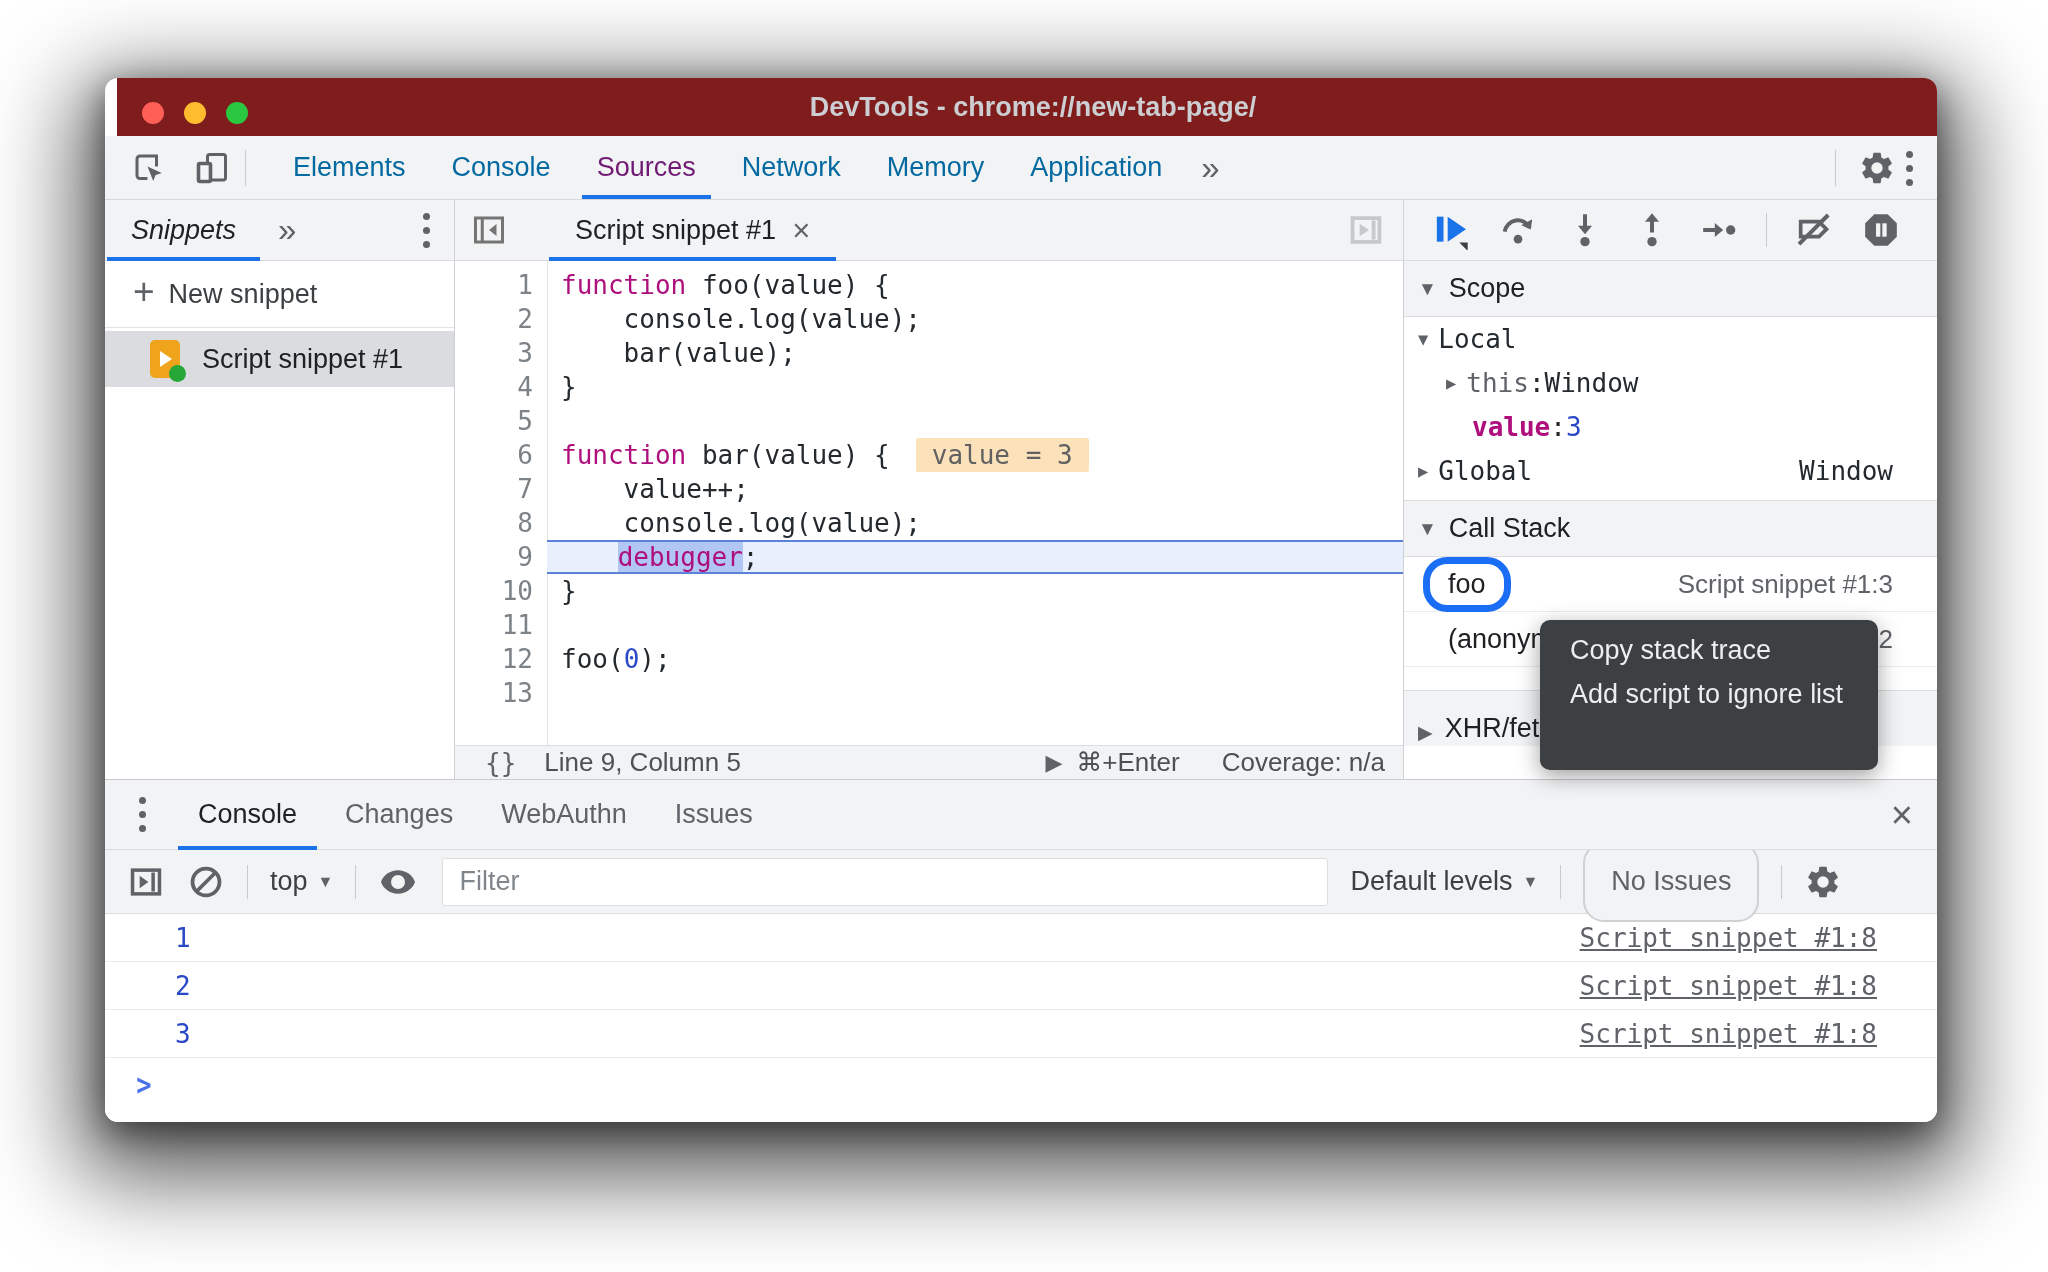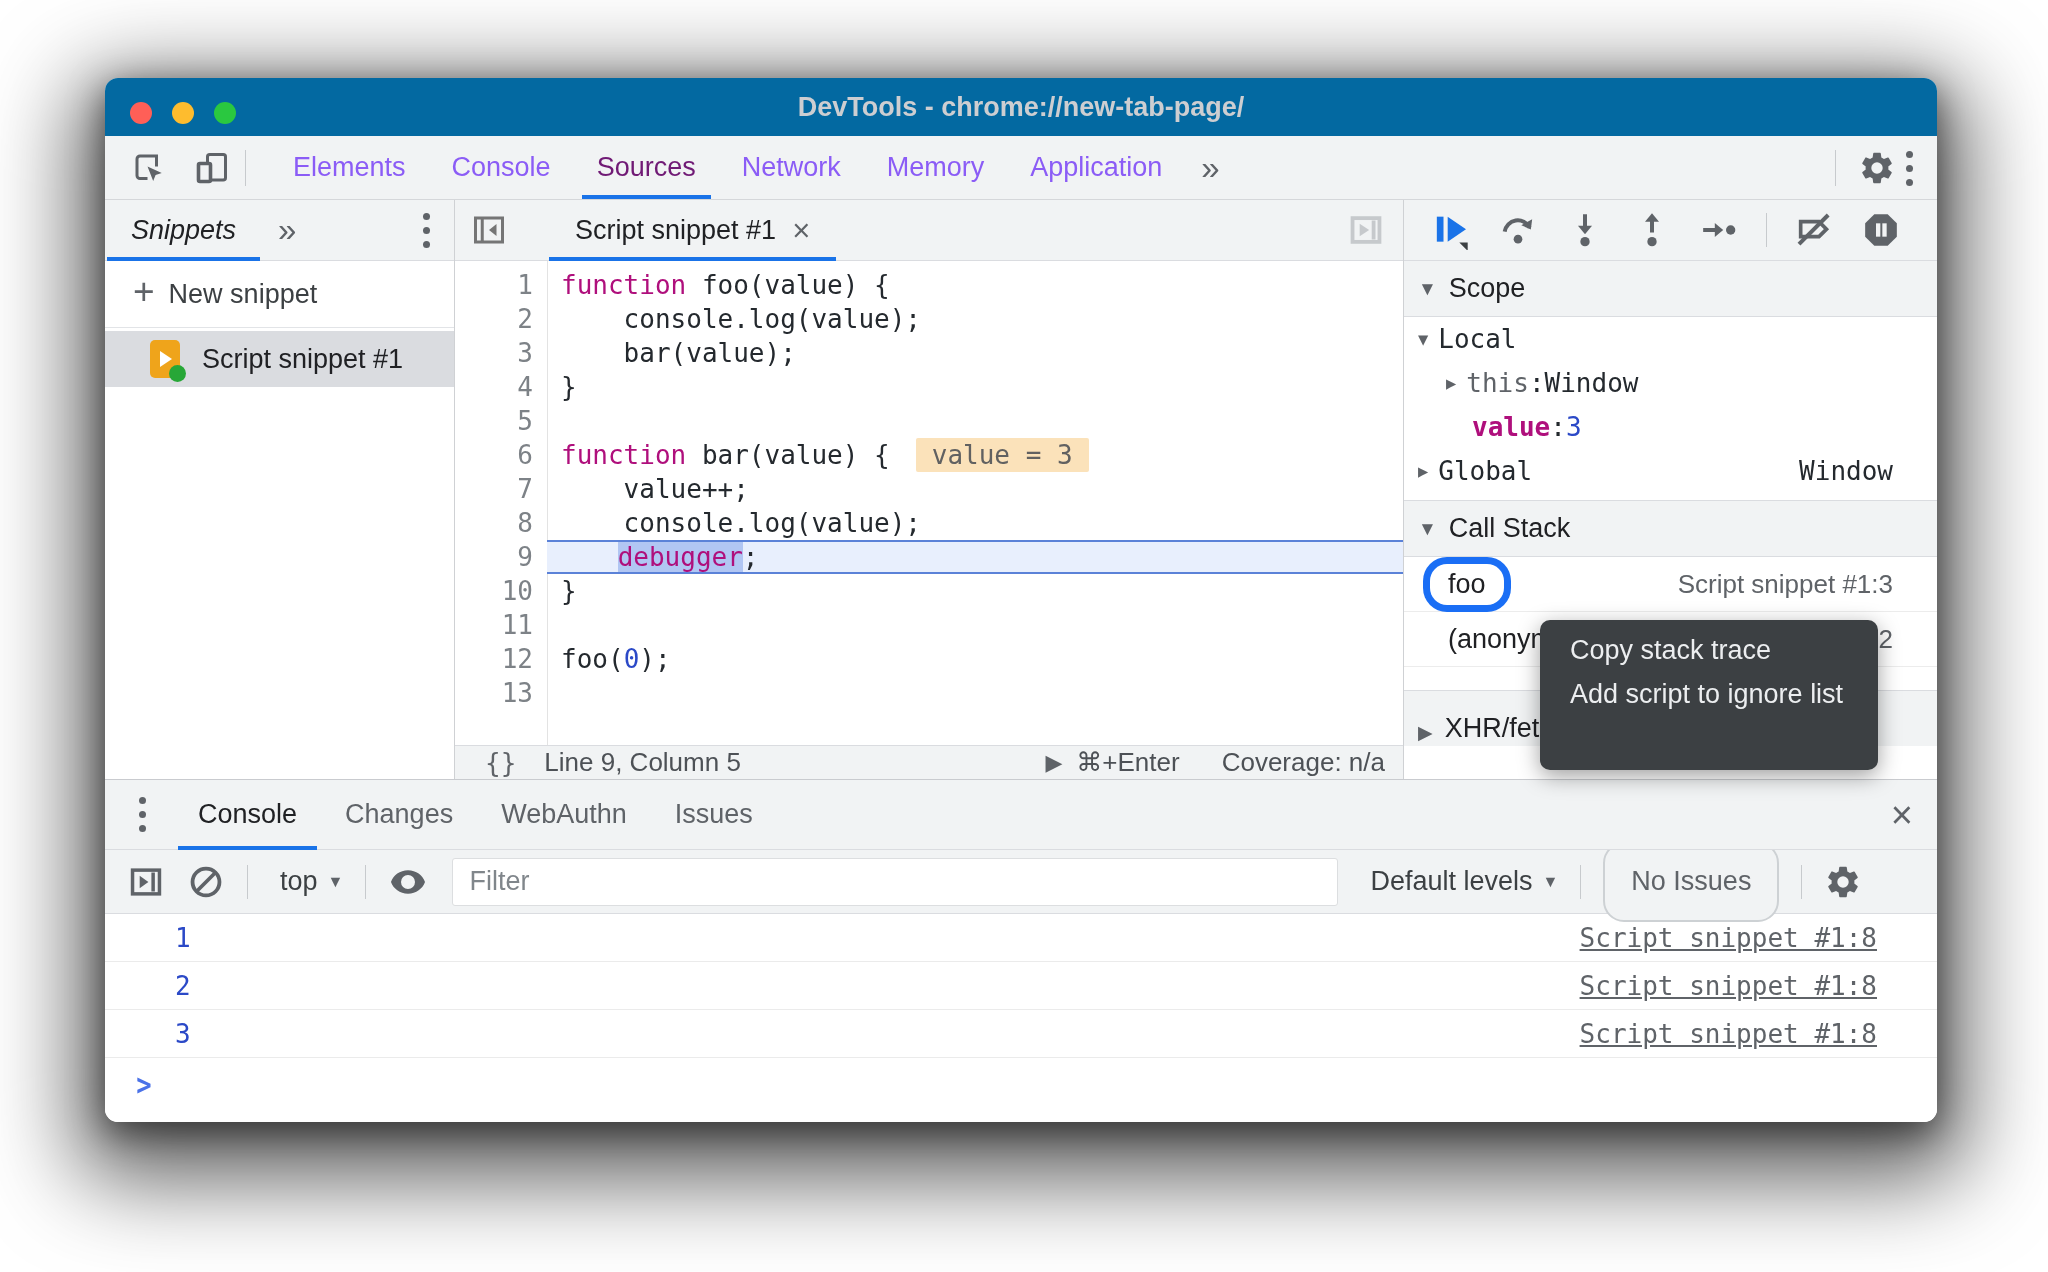--- a/index.html
+++ b/index.html
@@ -2,34 +2,34 @@
 <html style="--accent: #1a73e8; --keyword: #af0f7c; --number: #2b49c7; --badge-bg: #fbe2ba; --line-highlight: #e8effd; --menu-bg: #3c4043; --menu-highlight: #4e82e4; --selected-row: #dadce0; --tl-red: #ff5f57; --tl-yellow: #febc2e; --tl-green: #2ac840;"><head>
 <meta charset="utf-8">
 <style>
   html,body{margin:0;padding:0;background:#fff;}
   .canvas{position:relative;width:2048px;height:1272px;background:#fff;overflow:hidden;
           font-family:"Liberation Sans",sans-serif;-webkit-font-smoothing:antialiased;}
   .window{position:absolute;left:105px;top:78px;width:1832px;height:1044px;background:#fff;
           border-radius:13px;overflow:hidden;
           box-shadow:0 30px 90px 28px rgba(0,0,0,.62),0 10px 34px rgba(0,0,0,.5);}
   
-  .titlebar{position:absolute;left:0;top:0;width:100%;height:58px;background:#0369a1;
+  .titlebar{position:absolute;left:12px;top:0;width:100%;height:58px;background:#7f1d1d;
             display:flex;align-items:center;justify-content:center;}
   .tl{position:absolute;top:24px;width:22px;height:22px;border-radius:50%;}
   .tl.red{left:25px;background:var(--tl-red,#ff5f57);}
   .tl.yellow{left:67px;background:var(--tl-yellow,#febc2e);}
   .tl.green{left:109px;background:var(--tl-green,#2ac840);}
   .title-text{color:#cdced1;font-size:27px;font-weight:600;}
   
   .main-toolbar{position:absolute;left:0;top:58px;width:100%;height:64px;background:#f1f3f4;
                 border-bottom:1px solid #d5d7da;display:flex;align-items:center;box-sizing:border-box;}
   .mt-icon{margin-left:26px;display:flex;align-items:center;}
   .vdiv{width:1px;height:36px;background:#c7cacd;margin:0 14px;}
   .tabs{display:flex;height:100%;align-items:stretch;margin-left:10px;}
-  .tab{display:flex;align-items:center;padding:0 23px;font-size:27px;color:#8b5cf6;
+  .tab{display:flex;align-items:center;padding:0 23px;font-size:27px;color:#0369a1;
        position:relative;cursor:default;}
   .tab.selected{color:#701a75;}
   .tab.selected::after{content:"";position:absolute;left:8px;right:8px;bottom:0;height:4px;
        background:var(--accent,#1a73e8);}
   .more-chev{font-size:33px;color:#5f6368;padding:0 16px;align-self:center;}
   .mt-right{position:absolute;right:0;top:0;height:64px;display:flex;align-items:center;}
   .kebab{display:flex;flex-direction:column;gap:7px;padding:0 10px;}
   .kebab i{width:7px;height:7px;border-radius:50%;background:#5f6368;display:block;}
   
   .content{position:absolute;left:0;top:122px;width:100%;height:579px;}
@@ -115,21 +115,21 @@
   .drawer-tabbar{height:70px;background:#f1f3f4;border-bottom:1px solid #dadce0;display:flex;align-items:center;box-sizing:border-box;position:relative;}
   .drawer-tabbar .kebab{margin-left:24px;}
   .dtabs{display:flex;height:100%;margin-left:18px;}
   .dtab{display:flex;align-items:center;padding:0 24px;font-size:27px;color:#5f6368;position:relative;}
   .dtab.selected{color:#202124;}
   .dtab.selected::after{content:"";position:absolute;left:4px;right:4px;bottom:-1px;height:4px;background:var(--accent,#1a73e8);}
   .drawer-close{position:absolute;right:24px;font-size:38px;color:#5f6368;line-height:1;}
   .console-toolbar{height:64px;background:#f1f3f4;border-bottom:1px solid #dadce0;display:flex;align-items:center;box-sizing:border-box;}
   .ct-icon{margin-left:22px;display:flex;}
   .ct-div{width:1px;height:34px;background:#c7cacd;margin-left:22px;}
-  .ct-label{font-size:27px;color:#3c4043;margin-left:32px;display:flex;align-items:center;gap:10px;}
+  .ct-label{font-size:27px;color:#3c4043;margin-left:22px;display:flex;align-items:center;gap:10px;}
   .dd-arrow{font-size:16px;color:#5f6368;}
   .filter-input{margin-left:24px;width:852px;height:46px;border:1px solid #dcdee0;border-radius:3px;
         font-size:27px;padding:0 16px;color:#202124;font-family:"Liberation Sans",sans-serif;background:#fff;outline:none;}
   .filter-input::placeholder{color:#80868b;}
   .no-issues{margin-left:22px;height:44px;display:flex;align-items:center;padding:16px 26px;
         border:2px solid #cdd1d4;border-radius:21px;font-size:27px;color:#5f6368;background:#f1f3f4;}
   .console-messages{background:#fff;}
   .console-row{height:47px;border-bottom:1px solid #ebebeb;position:relative;display:flex;align-items:center;
         font-family:"DejaVu Sans Mono",monospace;font-size:26px;}
   .msg-text{margin-left:70px;color:var(--number,#2b49c7);}

